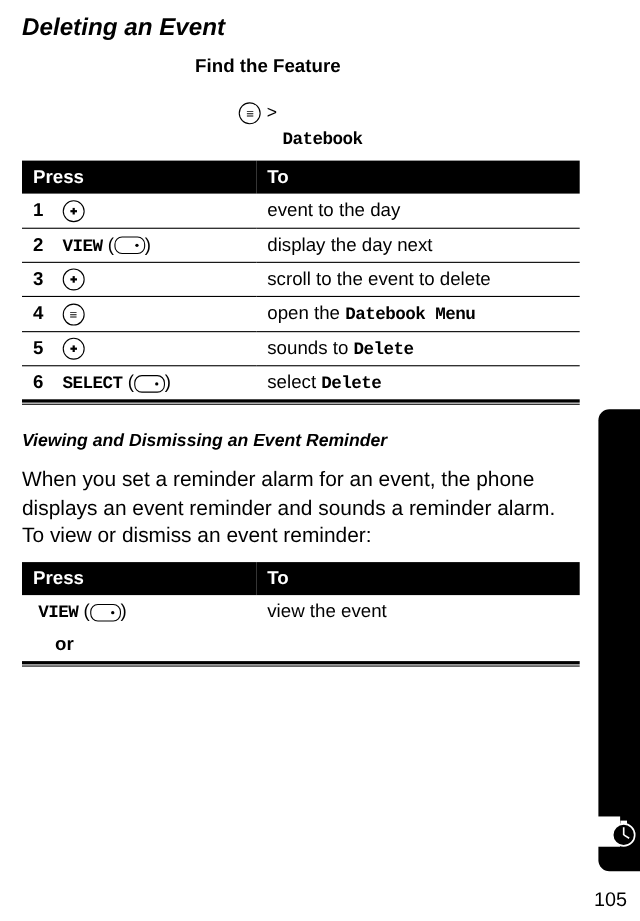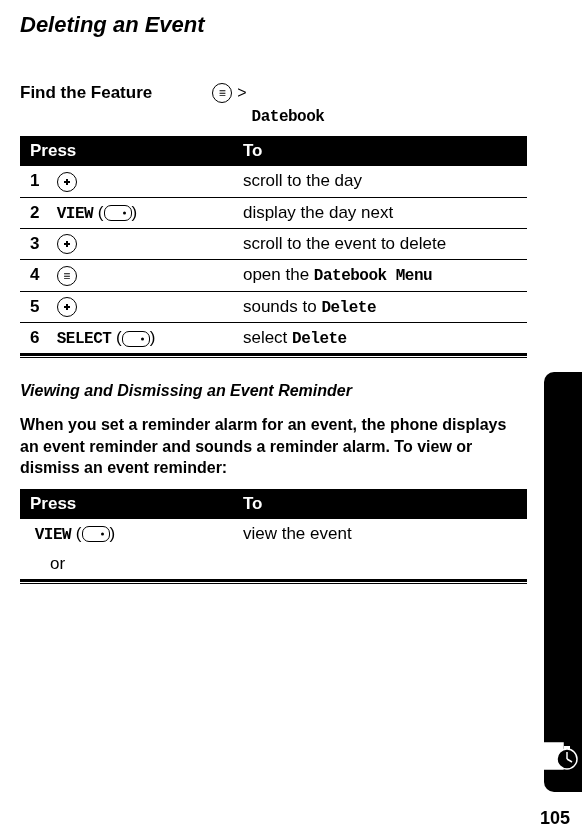--- a/index.html
+++ b/index.html
@@ -11,32 +11,33 @@
       position: relative;
       background: white;
     }
     .content {
       padding: 12px 55px 10px 20px;
     }
     h1 {
       font-style: italic;
       font-weight: bold;
       font-size: 22px;
-      margin: 0 0 22px 0;
+      margin: 0 0 12px 0;
     }
     h2 {
       font-style: italic;
       font-weight: bold;
       font-size: 16px;
       margin: 24px 0 14px 0;
     }
     .feature-row {
       display: flex;
       align-items: center;
       margin-bottom: 10px;
+      flex-direction: column;
     }
     .feature-label {
       font-family: 'Arial Black', Arial, sans-serif;
       font-weight: 900;
       font-size: 17px;
       margin-right: 60px;
     }
     .feature-path {
       display: flex;
       align-items: center;
@@ -146,27 +147,26 @@
       top: 50%;
       transform: translateY(-50%);
     }
     .icon-softkey-left::after {
       left: 5px;
     }
     .icon-softkey-right::after {
       right: 5px;
     }
     p {
-      font-size: 16px;
+      font-size: 19px;
       line-height: 1.35;
       margin: 10px 0;
-      font-weight: bold;
     }
     .or-row td {
-      font-weight: normal;
+      font-weight: bold;
       padding-left: 30px;
       border-bottom: none;
     }
     .no-border td {
       border-bottom: none;
     }
     .side-tab {
       position: absolute;
       right: 0;
       top: 372px;
@@ -189,21 +189,21 @@
       position: absolute;
       right: 3px;
       bottom: 62px;
       width: 40px;
       height: 38px;
     }
     .page-num {
       position: absolute;
       right: 12px;
       bottom: 8px;
-      font-weight: bold;
+      font-weight: normal;
       font-size: 18px;
     }
     .press-cell {
       white-space: nowrap;
     }
   </style>
 </head>
 <body>
 
 <div class="content">
@@ -221,21 +221,21 @@
   <table>
     <thead>
       <tr>
         <th>Press</th>
         <th>To</th>
       </tr>
     </thead>
     <tbody>
       <tr>
         <td class="press-cell"><span class="step-num">1</span> <span class="icon-circle icon-nav"></span></td>
-        <td>scroll to the day</td>
+        <td>event to the day</td>
       </tr>
       <tr>
         <td class="press-cell"><span class="step-num">2</span> <span class="mono">VIEW</span> (<span class="icon-softkey icon-softkey-right"></span>)</td>
         <td>display the day next</td>
       </tr>
       <tr>
         <td class="press-cell"><span class="step-num">3</span> <span class="icon-circle icon-nav"></span></td>
         <td>scroll to the event to delete</td>
       </tr>
       <tr>

